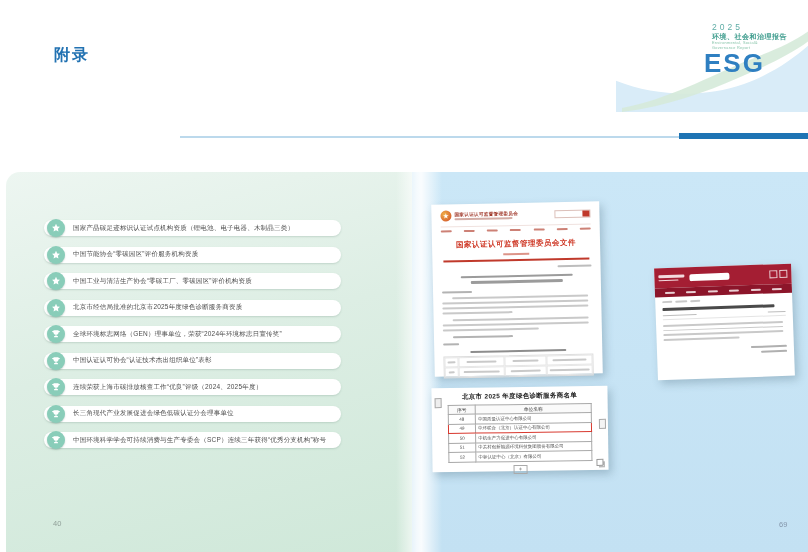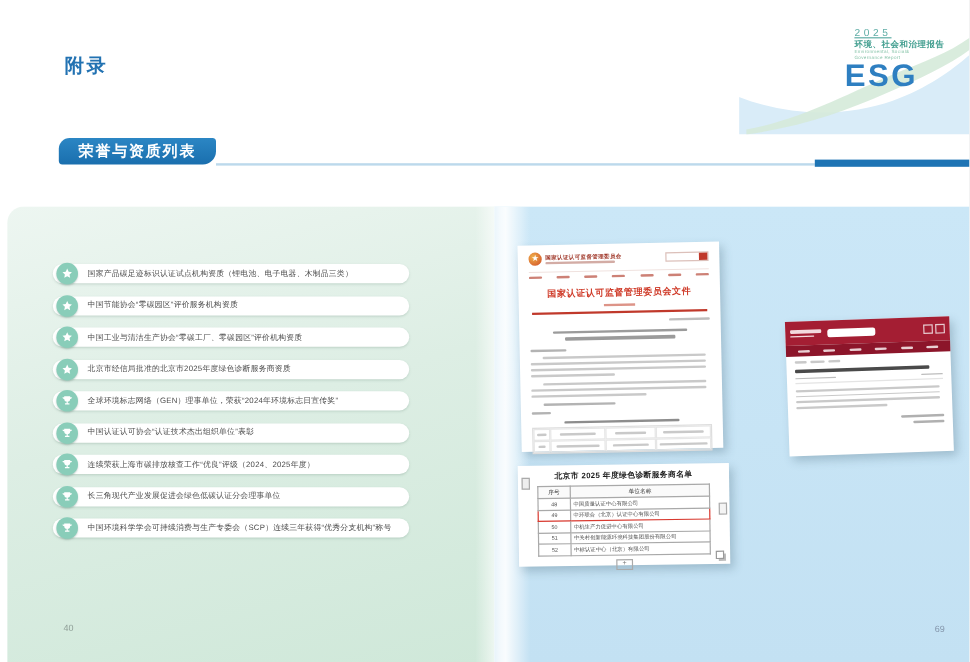--- a/index.html
+++ b/index.html
@@ -12,21 +12,21 @@
   .badge{position:absolute;left:49px;top:115px;width:131px;height:22px;
          background:linear-gradient(180deg,#2b86c4,#1a6fae);
          border-radius:9px 3px 11px 3px;color:#fff;font-size:12.5px;font-weight:bold;
          display:flex;align-items:center;justify-content:center;letter-spacing:1.5px;}
   .hline-thin{position:absolute;left:180px;top:136px;width:499px;height:1.5px;background:#bcd9ec;}
   .hline-thick{position:absolute;left:679px;top:133px;width:129px;height:5.5px;background:#1e74b4;}
 
   
   .logo{position:absolute;left:616px;top:0;width:192px;height:112px;}
   .logo svg{position:absolute;left:0;top:0;}
-  .logo-year{position:absolute;left:96px;top:22px;font-size:8.5px;letter-spacing:3px;color:#5fada6;text-decoration:underline;}
+  .logo-year{position:absolute;left:96px;top:22px;font-size:8.5px;letter-spacing:3px;color:#5fada6;}
   .logo-cn{position:absolute;left:96px;top:32px;font-size:7px;font-weight:bold;color:#3f9d8e;letter-spacing:0.5px;}
   .logo-en1{position:absolute;left:96px;top:41px;font-size:3.8px;color:#86c3a8;letter-spacing:0.3px;}
   .logo-en2{position:absolute;left:96px;top:46px;font-size:3.8px;color:#86c3a8;letter-spacing:0.3px;}
   .logo-esg{position:absolute;left:88px;top:48px;font-size:26px;font-weight:bold;color:#2e7fc1;letter-spacing:2px;}
 
   
   .panel{position:absolute;left:6px;top:172px;right:0;bottom:0;border-top-left-radius:14px;overflow:hidden;}
   .panel-green{position:absolute;top:0;bottom:0;left:0;width:406px;
                background:linear-gradient(165deg,#edf6f1 0%,#ddeee4 45%,#cfe8d9 100%);}
   .panel-blue{position:absolute;top:0;bottom:0;left:406px;right:0;
@@ -105,23 +105,20 @@
 
 <div class="canvas">
 
   <div class="panel">
     <div class="panel-green"></div>
     <div class="panel-blue"></div>
     <div class="panel-gutter"></div>
   </div>
 
   <div class="page-title">附录</div>
-  <div class="badge">
-    <span>荣誉与资质列表</span>
-  </div>
   <div class="hline-thin"></div>
   <div class="hline-thick"></div>
 
   <div class="logo">
     <svg width="192" height="112" viewBox="0 0 192 112">
       <path d="M-2 80 C 40 97 88 98 128 84 C 158 73 178 58 194 44 L 194 112 L -2 112 Z" fill="#d9ecf8"></path>
       <path d="M6 108 C 50 100 95 76 128 62 C 155 51 175 44 194 30 L 194 40 C 176 54 150 66 122 78 C 90 92 52 106 6 112 Z" fill="#d5ead9" opacity="0.9"></path>
     </svg>
     <span class="logo-year">2025</span>
     <span class="logo-cn">环境、社会和治理报告</span>

